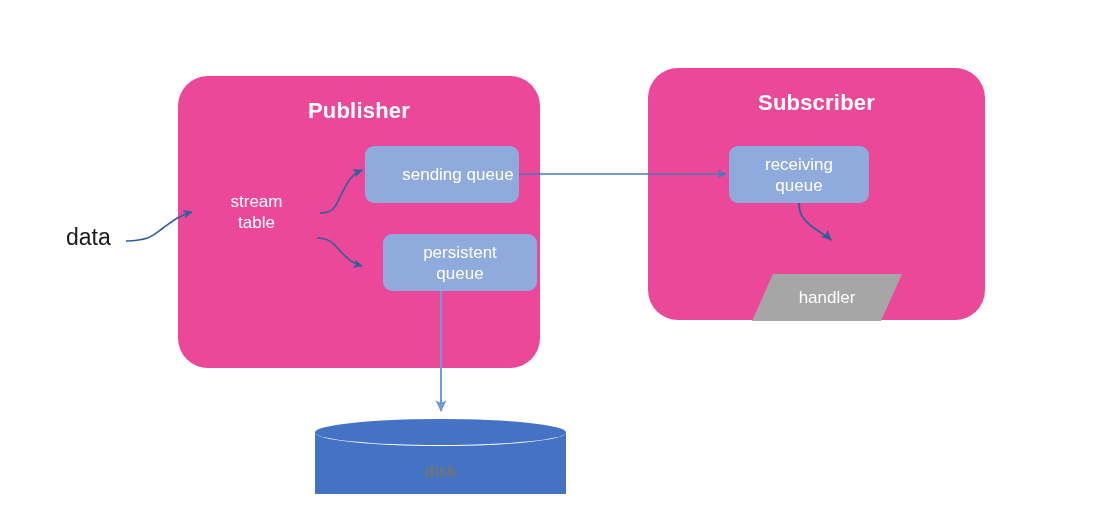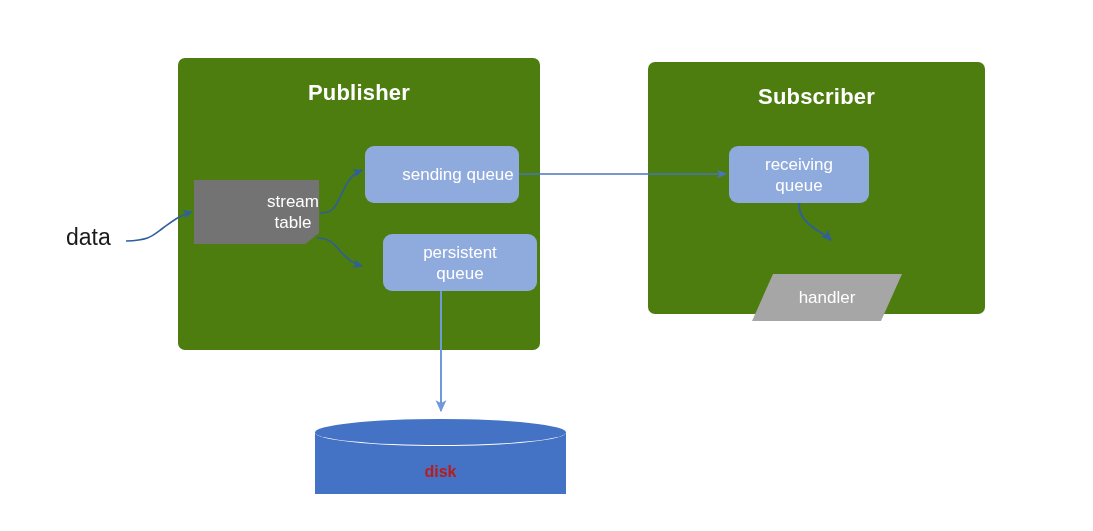--- a/index.html
+++ b/index.html
@@ -16,25 +16,26 @@
     position: relative;
     width: 1093px;
     height: 531px;
     background: #ffffff;
     overflow: hidden;
   }
 
   
   .panel {
     position: absolute;
-    background: #4d7c0f;
-    border-radius: 7px;
+    background: #ec4899;
+    border-radius: 30px;
+    margin-top: 18px;
   }
   #publisher-panel { left: 178px; top: 58px; width: 362px; height: 292px; }
-  #subscriber-panel { left: 648px; top: 62px; width: 337px; height: 252px; }
+  #subscriber-panel { left: 648px; top: 50px; width: 337px; height: 252px; }
 
   .panel-title {
     position: absolute;
     left: 0;
     right: 0;
     top: 22px;
     text-align: center;
     color: #ffffff;
     font-size: 22px;
     font-weight: bold;
@@ -51,22 +52,21 @@
     color: #ffffff;
     font-size: 17px;
     line-height: 21px;
     box-sizing: border-box;
   }
   .node-blue {
     background: #8faadc;
     border-radius: 9px;
   }
   .node-gray {
-    background: #737373;
-    justify-content: flex-end;
+    background: #ec4899;
   }
 
   #sending-queue    { left: 365px; top: 146px; width: 154px; height: 57px; }
   #persistent-queue { left: 383px; top: 234px; width: 154px; height: 57px; }
   #receiving-queue  { left: 729px; top: 146px; width: 140px; height: 57px; }
 
   
   #stream-table {
     left: 194px;
     top: 180px;
@@ -131,21 +131,21 @@
     border-radius: 50% / 50%;
     border-bottom: 1.5px solid #ffffff;
     box-sizing: border-box;
   }
   #disk .disk-label {
     position: absolute;
     left: 0;
     right: 0;
     top: 44px;
     text-align: center;
-    color: #b91c1c;
+    color: #737373;
     font-size: 16px;
     font-weight: bold;
     z-index: 3;
   }
 
   
   #data-label {
     position: absolute;
     left: 66px;
     top: 225px;

